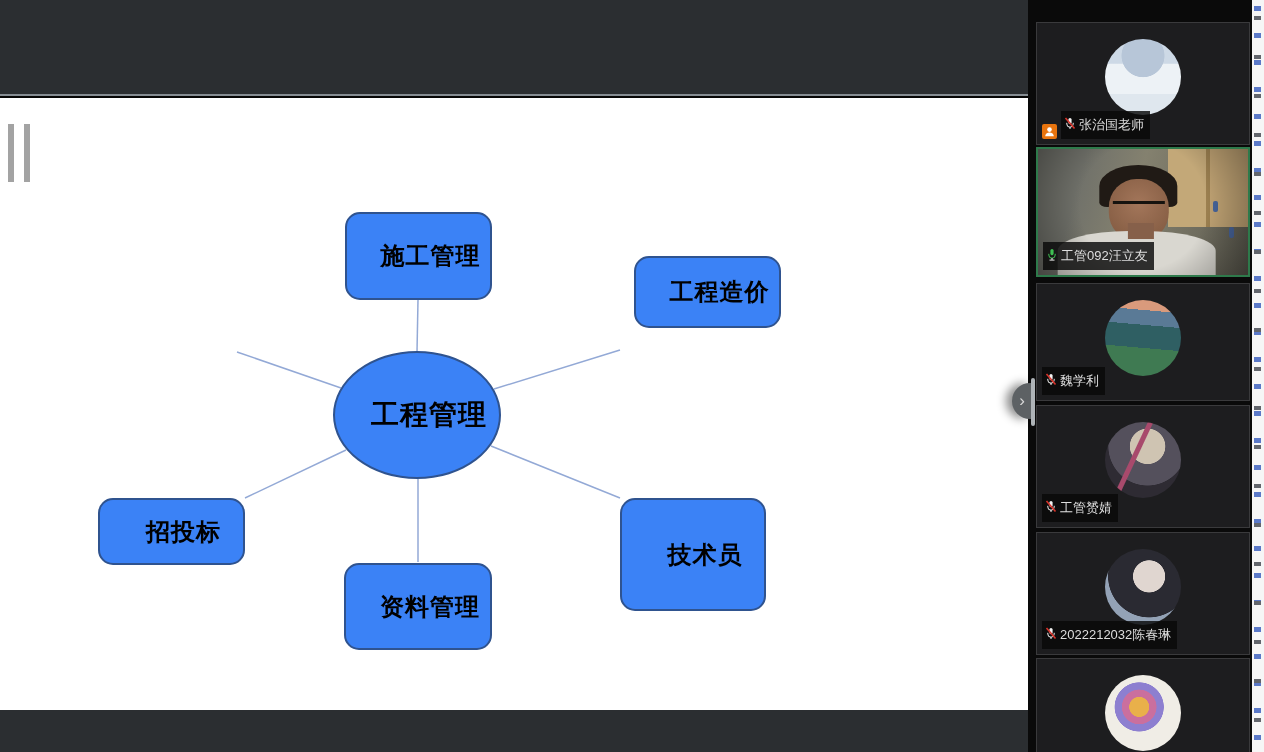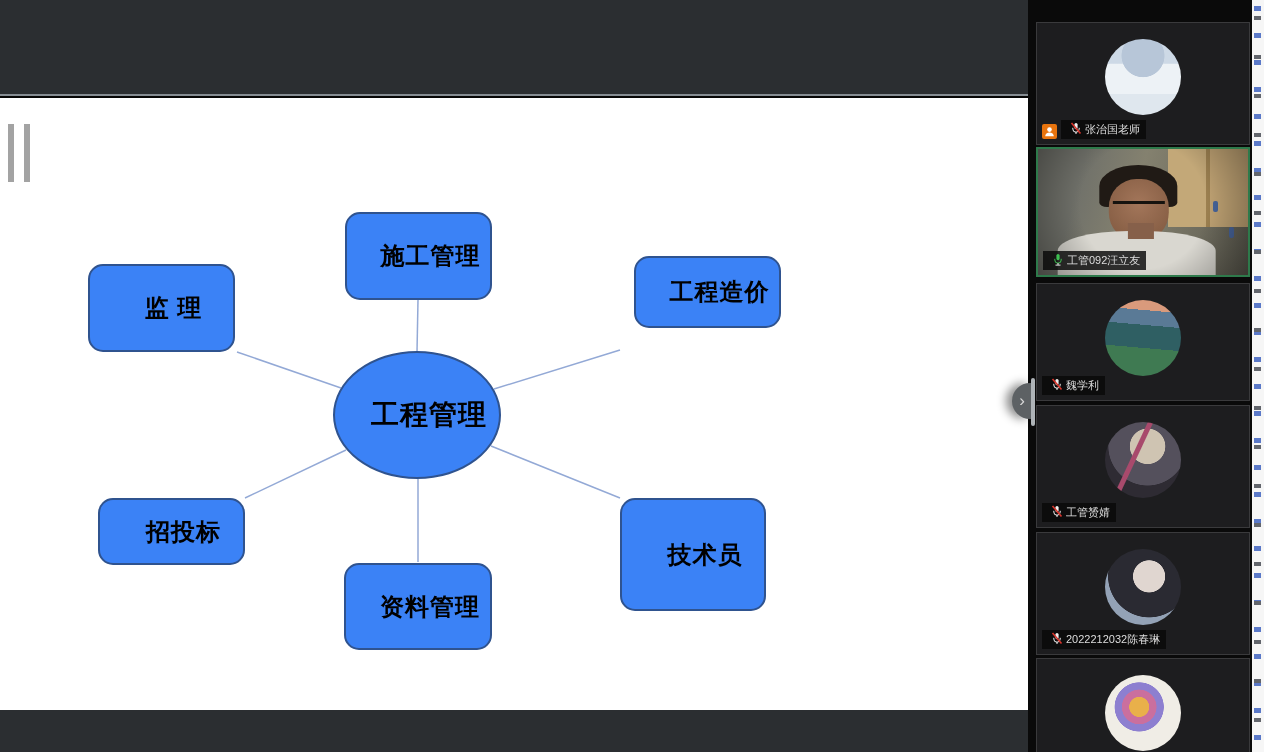--- a/index.html
+++ b/index.html
@@ -79,23 +79,23 @@
       transform:translateX(-58%); border-top:3px solid #16130f; }
   .torso { position:absolute; bottom:0; left:50%; transform:translateX(-54%);
       width:158px; height:44px; border-radius:45% 45% 0 0; background:#d9d7d0; }
   .neck { position:absolute; bottom:36px; left:50%; transform:translateX(-58%);
       width:26px; height:16px; background:#86604a; }
   .vignette { position:absolute; inset:0;
       background:radial-gradient(circle at 50% 45%, transparent 50%, rgba(0,0,0,.38)); }
 
   .namebar { position:absolute; left:5px; bottom:5px; display:flex;
              align-items:flex-end; gap:4px; }
-  .namelabel { background:rgba(8,8,8,.82); height:19px; display:flex;
-               align-items:center; gap:3px; padding:0 6px 0 9px;
-               font-size:11px; color:#dedede; white-space:nowrap; }
+  .namelabel { background:rgba(8,8,8,.82); height:28px; display:flex;
+               align-items:center; gap:3px; padding:0 6px 0 3px;
+               font-size:13px; color:#dedede; white-space:nowrap; }
 
   
   .collapse-handle { position:absolute; left:1012px; top:383px; width:20px; height:36px;
       background:#5d6164; border-radius:18px 0 0 18px;
       box-shadow:-6px 0 10px rgba(0,0,0,.45);
       display:flex; align-items:center; justify-content:center;
       color:#d8d8d8; font-size:17px; cursor:pointer; }
   .scroll-thumb { position:absolute; left:1031px; top:378px; width:4px; height:48px;
       background:#aeb3b7; border-radius:2px; }
 
@@ -123,21 +123,20 @@
       <line x1="620" y1="400" x2="491" y2="348" stroke="#93a9d6" stroke-width="1.5"></line>
       <line x1="418" y1="381" x2="418" y2="464" stroke="#93a9d6" stroke-width="1.5"></line>
     </svg>
 
     <div class="slide-title">
       <span class="tbar"></span>
       <span class="tbar"></span>
     </div>
 
     <div class="node box n-shigong">施工管理</div>
-    <div class="node box n-jianli">监 理</div>
     <div class="node box n-zaojia">工程造价</div>
     <div class="node box n-zhaobiao">招投标</div>
     <div class="node box n-ziliao">资料管理</div>
     <div class="node box n-jishu">技术员</div>
     <div class="node n-center">工程管理</div>
   </div>
 
   <div class="bottom-band"></div>
 
   <div class="sidebar">

